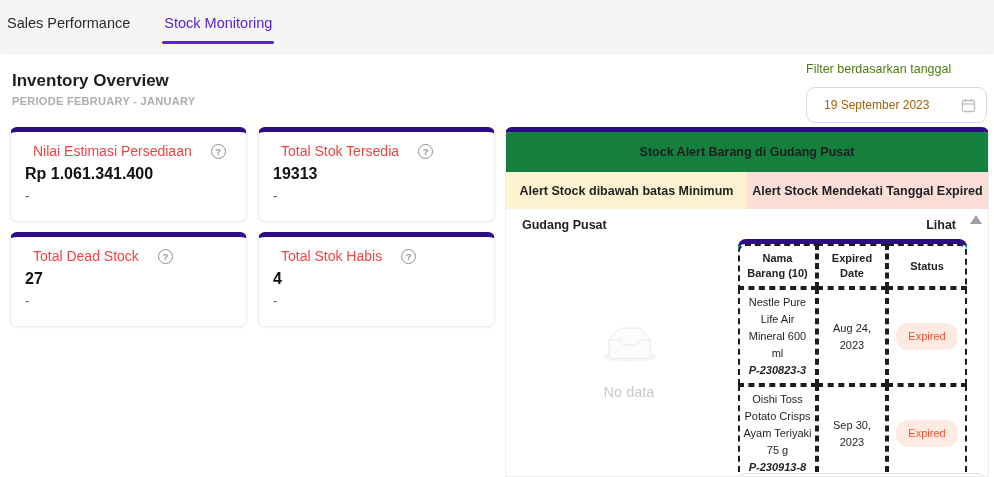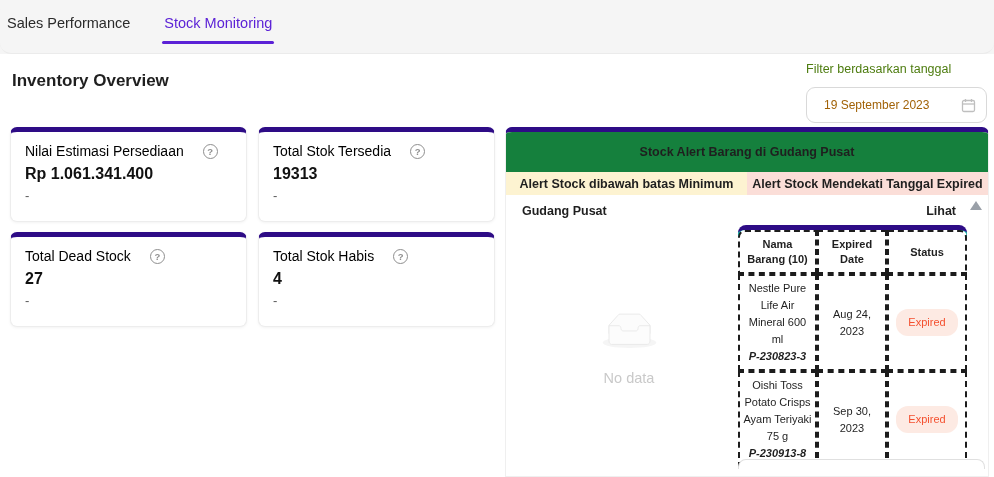--- a/index.html
+++ b/index.html
@@ -27,35 +27,35 @@
   .date-input { height:36px; background:#fff; border:1px solid #d9d9d9; border-radius:9px;
     display:flex; align-items:center; padding:0 10px 0 17px; cursor:pointer; }
   .date-input .val { font-size:12px; color:#a16207; flex:1; }
   .date-input svg { flex:none; }
 
   
   .stats { position:absolute; left:10px; top:73px; width:485px;
     display:grid; grid-template-columns:237px 237px; grid-auto-rows:95px; gap:10px 11px; }
   .card { background:#fff; border:1px solid #ededed; border-top:5px solid #2e0c86;
     border-radius:7px; box-shadow:0 1px 3px rgba(0,0,0,.05); padding:11px 14px 0; }
-  .card .lbl { display:flex; align-items:center; gap:19px; font-size:14px; color:#000000; }
+  .card .lbl { display:flex; align-items:center; gap:19px; font-size:14px; color:#ef4444;margin-left:8px; }
   .qicon { width:15px; height:15px; border:1.3px solid #8f8f8f; border-radius:50%;
     display:inline-flex; align-items:center; justify-content:center; color:#8f8f8f;
     font-size:9.5px; font-weight:bold; flex:none; }
   .qicon::after { content:"?"; }
   .card .val { margin-top:6px; font-size:16px; font-weight:bold; color:#111; }
   .card .sub { margin-top:5px; font-size:13px; color:#595959; }
 
   
   .panel { position:absolute; left:505px; top:73px; width:484px; height:350px;
     background:#fff; border:1px solid #efefef; border-top:5px solid #2e0c86;
     border-radius:7px 7px 0 0; overflow:hidden; }
   .panel-title { height:40px; background:#15803d; display:flex; align-items:center;
     justify-content:center; font-size:12.5px; font-weight:bold; color:#1f1f1f; }
-  .ptabs { display:flex; height:23px; }
+  .ptabs { display:flex; height:37px; }
   .ptab { flex:1; display:flex; align-items:center; justify-content:center;
     font-size:12.5px; font-weight:bold; color:#1f1f1f; cursor:pointer; }
   .ptab.yellow { background:#fdf3d1; }
   .ptab.pink { background:#fbded8; }
 
   .panel-body { position:relative; height:272px; }
   .wh-name { position:absolute; left:16px; top:9px; font-size:12.5px; font-weight:bold; color:#1f1f1f; }
   .lihat { position:absolute; right:32px; top:9px; font-size:12.5px; font-weight:bold;
     color:#1f1f1f; cursor:pointer; }
   .scroll-up { position:absolute; right:6px; top:6px; width:0; height:0; cursor:pointer;
@@ -86,20 +86,21 @@
 <body>
 
 <div class="topbar">
   <div class="tab">Sales Performance</div>
   <div class="tab active">Stock Monitoring</div>
 </div>
 
 <div class="content">
 
   <div class="page-title">Inventory Overview</div>
+  <div class="period">PERIODE FEBRUARY - JANUARY</div>
 
   <div class="filter">
     <div class="filter-label">Filter berdasarkan tanggal</div>
     <div class="date-input">
       <span class="val">19 September 2023</span>
       <svg width="15" height="15" viewBox="0 0 15 15">
         <rect x="1.5" y="2.5" width="12" height="11" rx="1.5" fill="none" stroke="#bfbfbf" stroke-width="1.3"></rect>
         <line x1="1.5" y1="6" x2="13.5" y2="6" stroke="#bfbfbf" stroke-width="1.3"></line>
         <line x1="4.5" y1="1" x2="4.5" y2="4" stroke="#bfbfbf" stroke-width="1.3"></line>
         <line x1="10.5" y1="1" x2="10.5" y2="4" stroke="#bfbfbf" stroke-width="1.3"></line>

